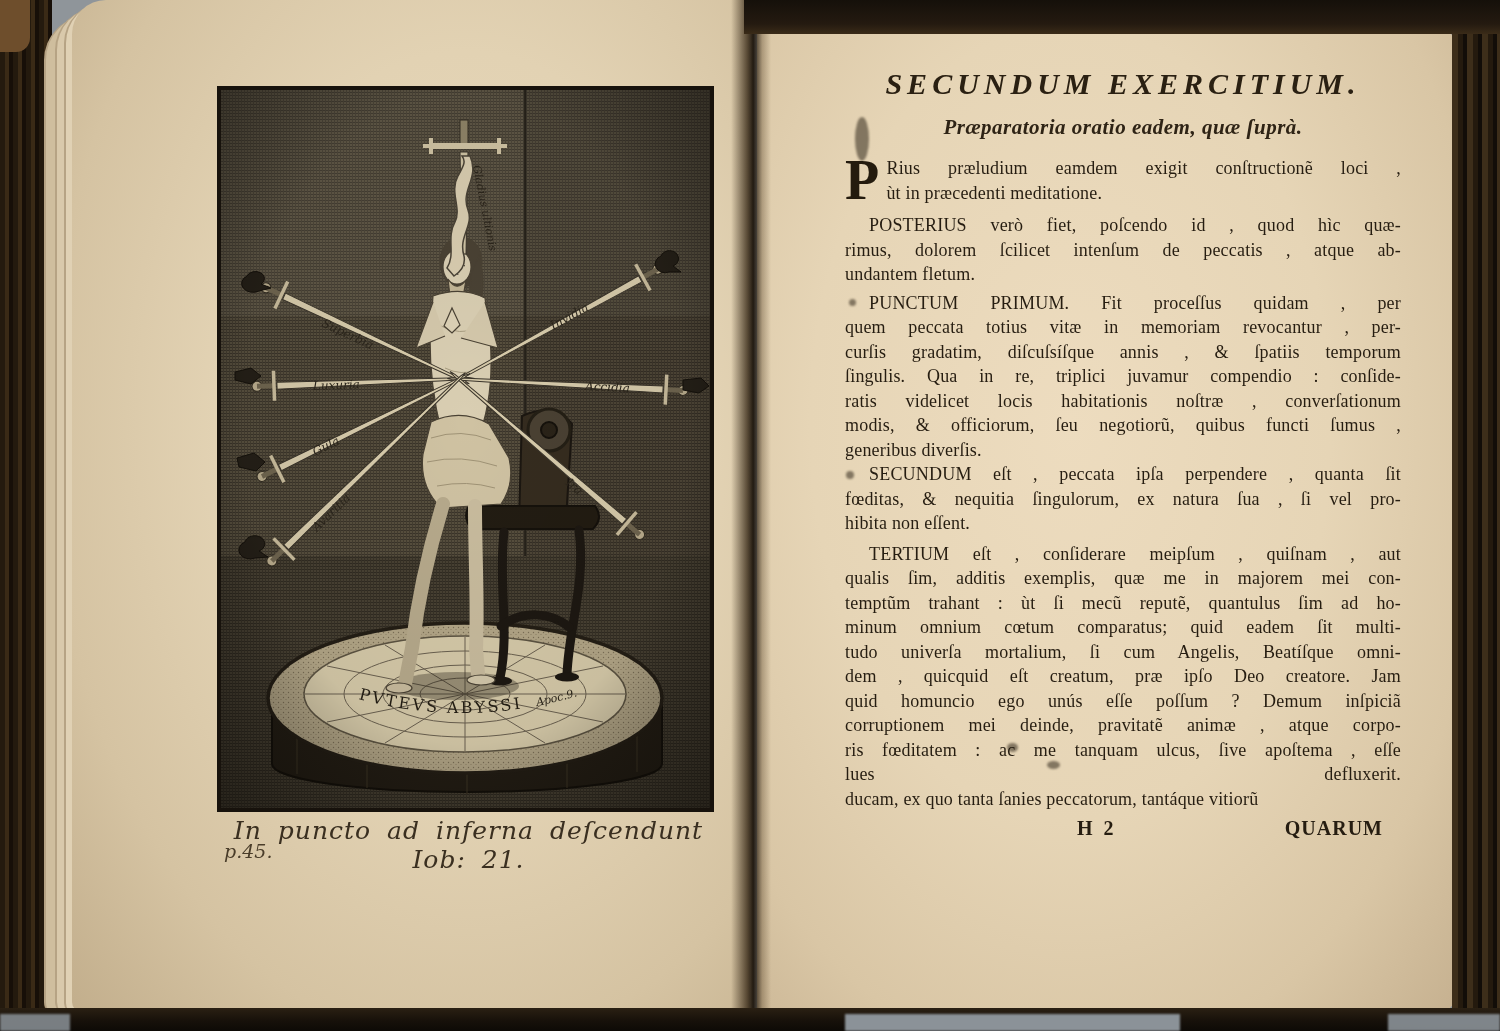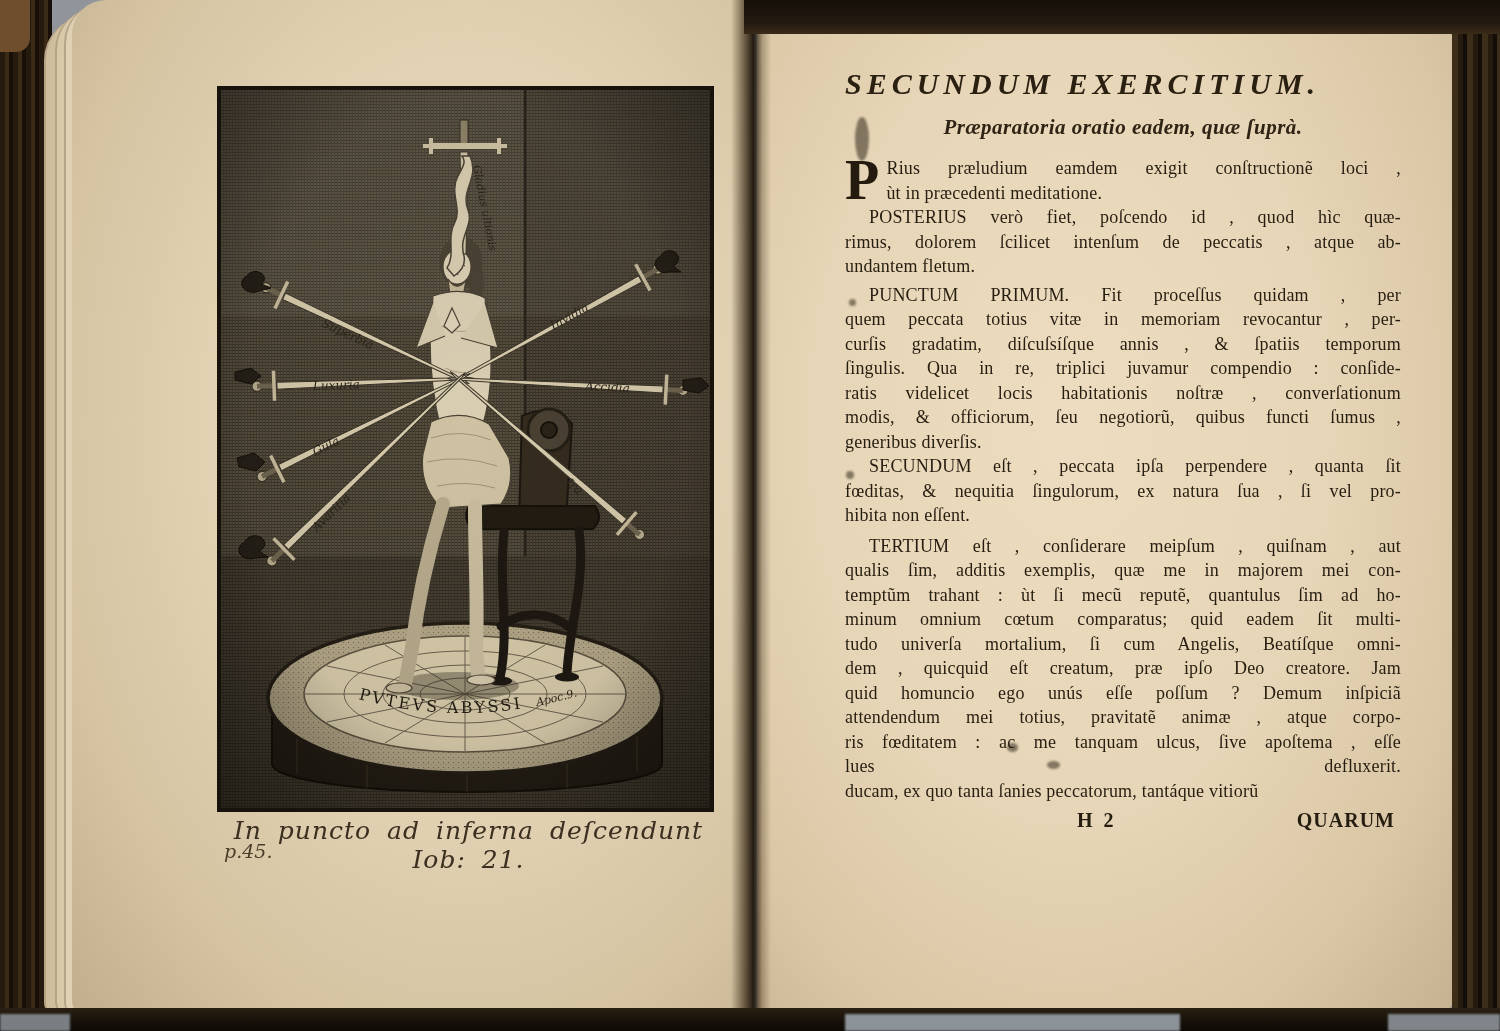--- a/index.html
+++ b/index.html
@@ -39,37 +39,37 @@
 
   
   .plate{position:absolute;left:145px;top:86px;width:497px;height:726px;display:block;}
   .plate-caption{position:absolute;left:148px;top:816px;width:497px;text-align:center;
     font-family:"DejaVu Serif",serif;font-style:italic;font-size:25px;color:#3a2f20;word-spacing:7px;letter-spacing:1px;}
   .plate-num{position:absolute;left:152px;top:840px;font-family:"DejaVu Serif",serif;
     font-style:italic;font-size:19px;color:#4a3d2a;}
 
   
   .rp-content{position:absolute;left:88px;top:36px;width:556px;color:#261d11;}
-  .rp-title{font-style:italic;font-weight:600;font-size:30px;letter-spacing:5px;
+  .rp-title{font-style:italic;font-weight:600;font-size:30px;letter-spacing:5px;text-align:center;
     color:#2a2012;white-space:nowrap;}
   .rp-subtitle{font-style:italic;font-weight:600;font-size:21px;text-align:center;margin-top:14px;
     letter-spacing:.5px;color:#2e2315;}
   .para{font-size:18px;line-height:24.5px;letter-spacing:.2px;}
   .tline{text-align:justify;text-align-last:justify;white-space:nowrap;}
   .tline:last-child{text-align-last:left;}
   .indent .tline:first-child{text-indent:24px;}
   .p1{margin-top:16px;}
-  .p2{}
+  .p2{margin-top:8px;}
   .p3{margin-top:4px;}
   .p4{}
   .p5{margin-top:6px;}
   .dropcap{float:left;font-size:56px;line-height:44px;font-weight:700;padding:2px 7px 0 0;color:#241b0e;}
   .footline{position:relative;margin-top:6px;font-size:20px;height:28px;}
   .sig{position:absolute;left:232px;letter-spacing:3px;font-weight:600;}
-  .catch{position:absolute;right:6px;letter-spacing:1px;font-weight:600;}
+  .catch{position:absolute;right:18px;letter-spacing:1px;font-weight:600;}
 
   .smudge{position:absolute;border-radius:50%;background:rgba(32,23,12,.5);filter:blur(1.2px);}
 </style>
 </head>
 <body>
 
 <div class="scene">
   <div class="cover-left"></div>
   <div class="corner-wood"></div>
   <div class="stack st1"></div>
@@ -288,21 +288,21 @@
       </div>
       <div class="para p5 indent">
         <div>
             <div class="tline">TERTIUM eſt , conſiderare  meipſum , quiſnam , aut</div>
             <div class="tline">qualis ſim, additis exemplis, quæ me in majorem mei con-</div>
             <div class="tline">temptũm trahant : ùt ſi mecũ reputẽ, quantulus ſim ad ho-</div>
             <div class="tline">minum omnium cœtum comparatus; quid eadem ſit multi-</div>
             <div class="tline">tudo univerſa mortalium, ſi cum Angelis, Beatíſque omni-</div>
             <div class="tline">dem , quicquid eſt creatum, præ ipſo  Deo creatore.   Jam</div>
             <div class="tline">quid homuncio ego unús eſſe poſſum ? Demum inſpiciã</div>
-            <div class="tline">attendendum mei totius, pravitatẽ animæ , atque corpo-</div>
+            <div class="tline">corruptionem mei deinde, pravitatẽ animæ , atque corpo-</div>
             <div class="tline">ris fœditatem : ac me tanquam ulcus, ſive apoſtema , eſſe</div>
             <div class="tline">lues defluxerit.</div>
             <div class="tline">ducam, ex quo  tanta ſanies peccatorum, tantáque vitiorũ</div>
           </div>
       </div>
 
       <div class="footline">
         <span class="sig">H 2</span>
         <span class="catch">QUARUM</span>
       </div>

